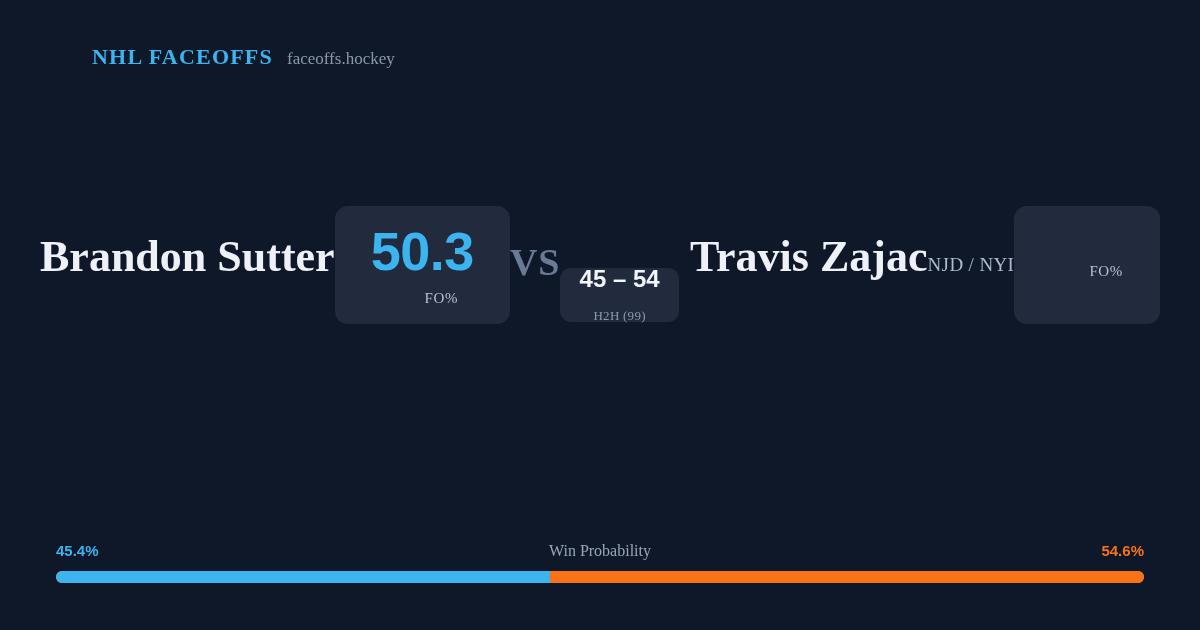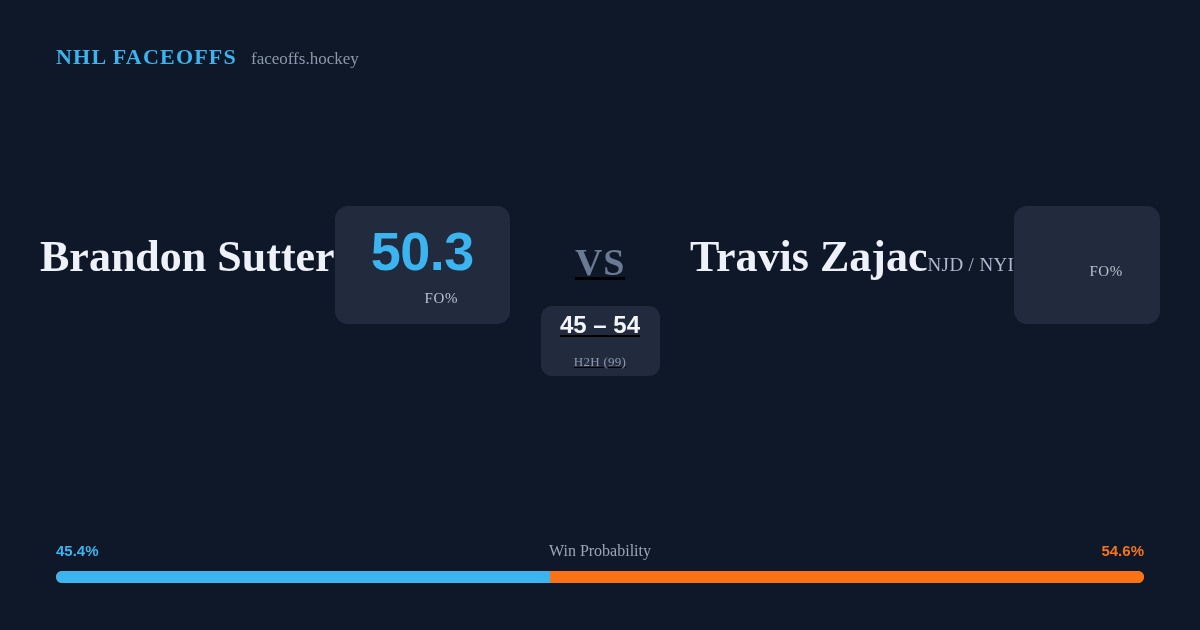--- a/index.html
+++ b/index.html
@@ -25,20 +25,21 @@
     align-items: baseline;
     gap: 14px;
   }
   .brand {
     font-family: "Liberation Serif", serif;
     font-weight: bold;
     font-size: 22px;
     letter-spacing: 0.055em;
     color: #3bb4f0;
     line-height: 1;
+    margin-left: 36px;
   }
   .brand-sub {
     font-family: "Liberation Serif", serif;
     font-size: 17px;
     color: #8c98aa;
     line-height: 1;
   }
 
   
   .matchup {
@@ -101,37 +102,36 @@
     color: #b6c1d1;
     margin-top: 12px;
     letter-spacing: 0.04em;
     margin-left: 38px;
   }
 
   
   .center {
     width: 180px;
     display: flex;
-    flex-direction: column;
-    align-items: center;
+    flex-direction: row;
+    align-items: flex-start;
     padding-top: 53px;
-    text-decoration: underline;
   }
   .vs {
     font-family: "Liberation Serif", serif;
     font-weight: bold;
     font-size: 38px;
     color: #6b7a93;
     line-height: 1;
     letter-spacing: 0.02em;
   }
   .h2h-box {
     margin-top: 25px;
     width: 119px;
-    height: 70px;
+    height: 54px;
     background: #212b3d;
     border-radius: 11px;
     display: flex;
     flex-direction: column;
     align-items: center;
     justify-content: center;
   }
   .h2h-score {
     font-family: "Liberation Sans", sans-serif;
     font-weight: bold;

